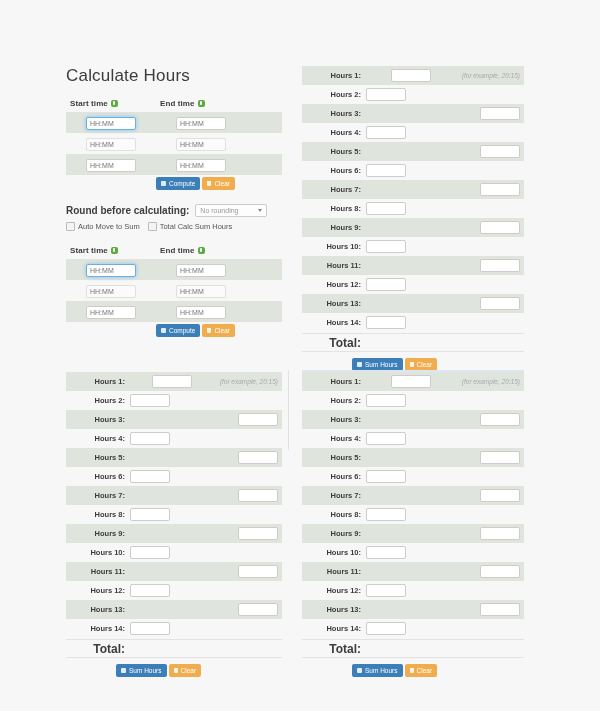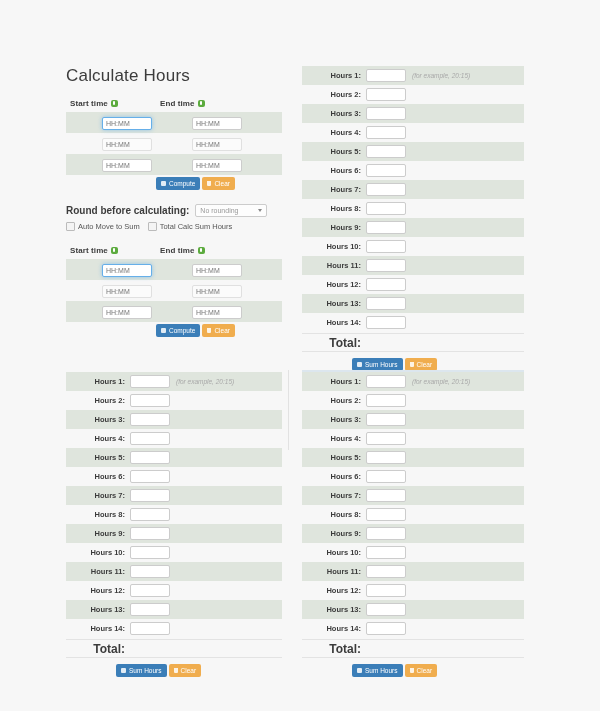--- a/index.html
+++ b/index.html
@@ -42,21 +42,21 @@
     letter-spacing:.1px;display:inline-block;vertical-align:middle;
   }
   .help-ico{
     display:inline-block;width:7px;height:7px;border-radius:2px;
     background:#5cab3e;vertical-align:middle;margin-left:3px;position:relative;
   }
   .help-ico:after{
     content:"";position:absolute;left:2.5px;top:1.5px;
     width:2px;height:4px;background:#fff;border-radius:1px;
   }
-  .tt-row{display:flex;align-items:center;height:21px;padding-left:20px;justify-content:flex-end;}
+  .tt-row{display:flex;align-items:center;height:21px;padding-left:20px;}
   .tt-row.alt{background:#dfe5dd;}
   .tt-cell{width:90px;}
   .tinput{
     width:50px;height:13px;line-height:13px;
     border:1px solid #cccccc;background:#ffffff;
     border-radius:2px;font-size:7px;color:#b8b8b8;
     padding:0 3px;box-sizing:border-box;
     font-family:"Liberation Sans", sans-serif;
   }
   .tinput.focused{
@@ -108,21 +108,21 @@
     width:7px;height:7px;border:1px solid #bbb;background:#f4f4f4;
     border-radius:1px;margin-right:3px;display:inline-block;
   }
   .opt-txt{font-size:7.5px;color:#555;margin-right:8px;}
 
   
   .hrow{
     display:flex;align-items:center;
     height:19px;padding-right:4px;box-sizing:border-box;
   }
-  .hrow.alt{background:#dfe5dd;}
+  .hrow.alt{background:#dfe5dd;justify-content:space-between;}
   .hlbl{
     width:64px;text-align:right;padding-right:5px;
     font-size:7.5px;font-weight:bold;color:#3c3c3c;
     box-sizing:border-box;
   }
   .hinput{
     width:40px;height:13px;
     border:1px solid #cccccc;background:#ffffff;border-radius:2px;
     box-sizing:border-box;
   }

